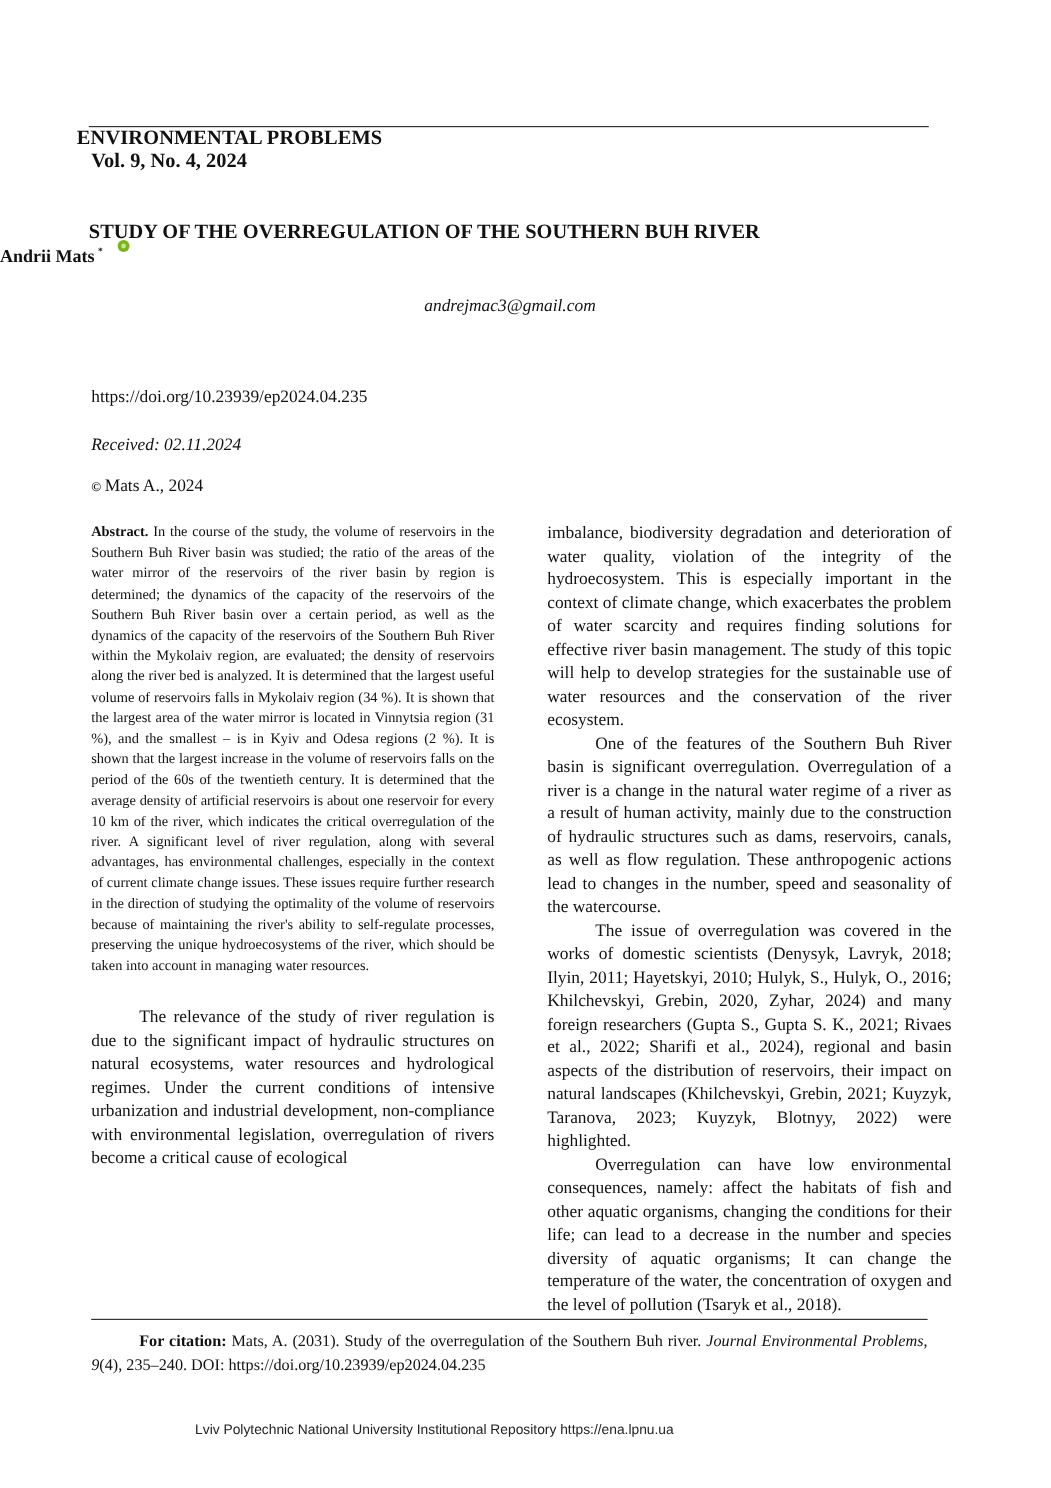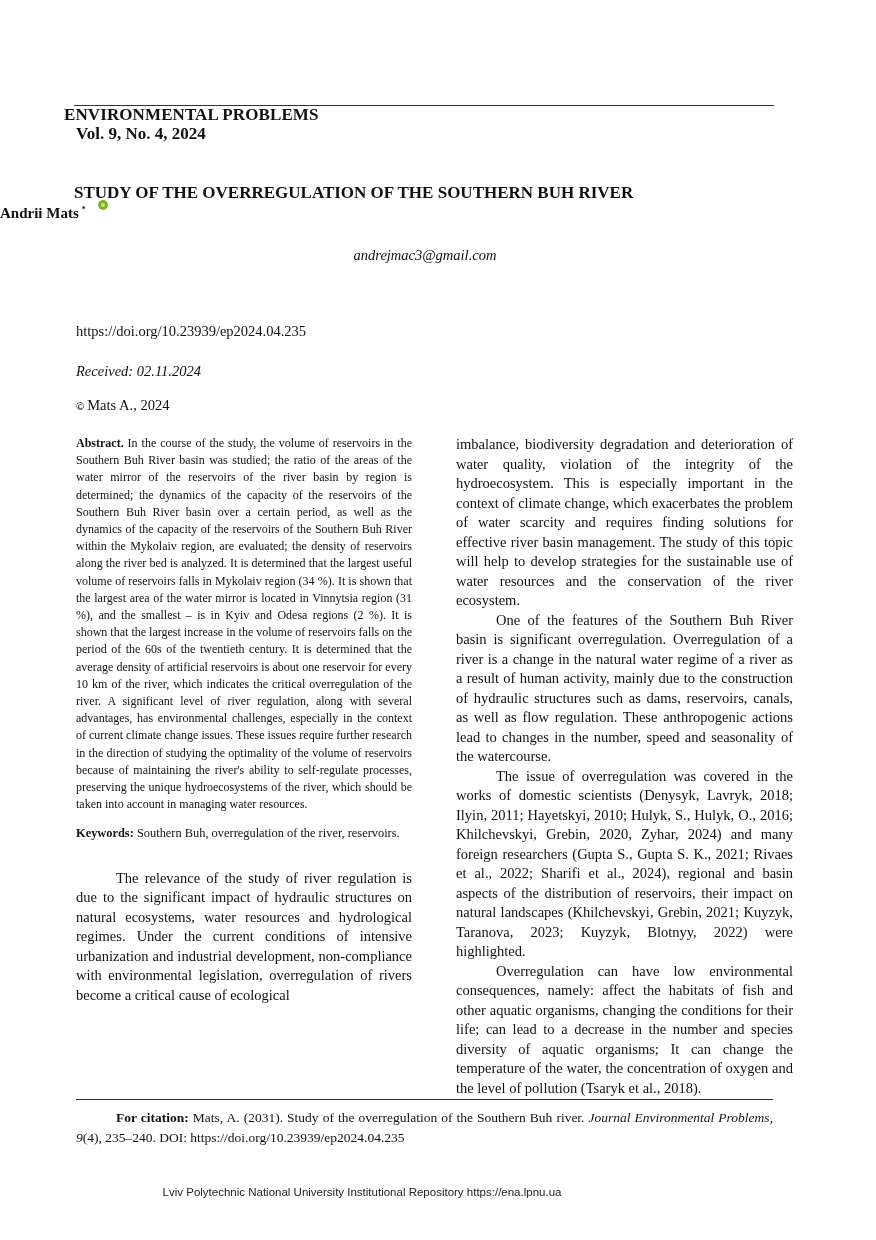--- a/index.html
+++ b/index.html
@@ -57,21 +57,20 @@
 </div>
 
 <div class="doi">https://doi.org/10.23939/ep2024.04.235</div>
 <div class="received">Received: 02.11.2024</div>
 <div class="copyright">
   <span class="c-icon">©</span><span>Mats A., 2024</span>
 </div>
 
 <div class="col left-col">
   <p class="abstract"><b>Abstract.</b><span> In the course of the study, the volume of reservoirs in the Southern Buh River basin was studied; the ratio of the areas of the water mirror of the reservoirs of the river basin by region is determined; the dynamics of the capacity of the reservoirs of the Southern Buh River basin over a certain period, as well as the dynamics of the capacity of the reservoirs of the Southern Buh River within the Mykolaiv region, are evaluated; the density of reservoirs along the river bed is analyzed. It is determined that the largest useful volume of reservoirs falls in Mykolaiv region (34 %). It is shown that the largest area of the water mirror is located in Vinnytsia region (31 %), and the smallest – is in Kyiv and Odesa regions (2 %). It is shown that the largest increase in the volume of reservoirs falls on the period of the 60s of the twentieth century. It is determined that the average density of artificial reservoirs is about one reservoir for every 10 km of the river, which indicates the critical overregulation of the river. A significant level of river regulation, along with several advantages, has environmental challenges, especially in the context of current climate change issues. These issues require further research in the direction of studying the optimality of the volume of reservoirs because of maintaining the river's ability to self-regulate processes, preserving the unique hydroecosystems of the river, which should be taken into account in managing water resources.</span></p>
-  <p class="keywords"><b>Keywords:</b><span> Southern Buh, overregulation of the river, reservoirs.</span></p>
   <p class="body-text intro-para">The relevance of the study of river regulation is due to the significant impact of hydraulic structures on natural ecosystems, water resources and hydrological regimes. Under the current conditions of intensive urbanization and industrial development, non-compliance with environmental legislation, overregulation of rivers become a critical cause of ecological</p>
 </div>
 
 <div class="col right-col">
   <p class="body-text">imbalance, biodiversity degradation and deterioration of water quality, violation of the integrity of the hydroecosystem. This is especially important in the context of climate change, which exacerbates the problem of water scarcity and requires finding solutions for effective river basin management. The study of this topic will help to develop strategies for the sustainable use of water resources and the conservation of the river ecosystem.</p>
   <p class="body-text indent">One of the features of the Southern Buh River basin is significant overregulation. Overregulation of a river is a change in the natural water regime of a river as a result of human activity, mainly due to the construction of hydraulic structures such as dams, reservoirs, canals, as well as flow regulation. These anthropogenic actions lead to changes in the number, speed and seasonality of the watercourse.</p>
   <p class="body-text indent">The issue of overregulation was covered in the works of domestic scientists (Denysyk, Lavryk, 2018; Ilyin, 2011; Hayetskyi, 2010; Hulyk, S., Hulyk, O., 2016; Khilchevskyi, Grebin, 2020, Zyhar, 2024) and many foreign researchers (Gupta S., Gupta S. K., 2021; Rivaes et al., 2022; Sharifi et al., 2024), regional and basin aspects of the distribution of reservoirs, their impact on natural landscapes (Khilchevskyi, Grebin, 2021; Kuyzyk, Taranova, 2023; Kuyzyk, Blotnyy, 2022) were highlighted.</p>
   <p class="body-text indent">Overregulation can have low environmental consequences, namely: affect the habitats of fish and other aquatic organisms, changing the conditions for their life; can lead to a decrease in the number and species diversity of aquatic organisms; It can change the temperature of the water, the concentration of oxygen and the level of pollution (Tsaryk et al., 2018).</p>
 </div>
 

